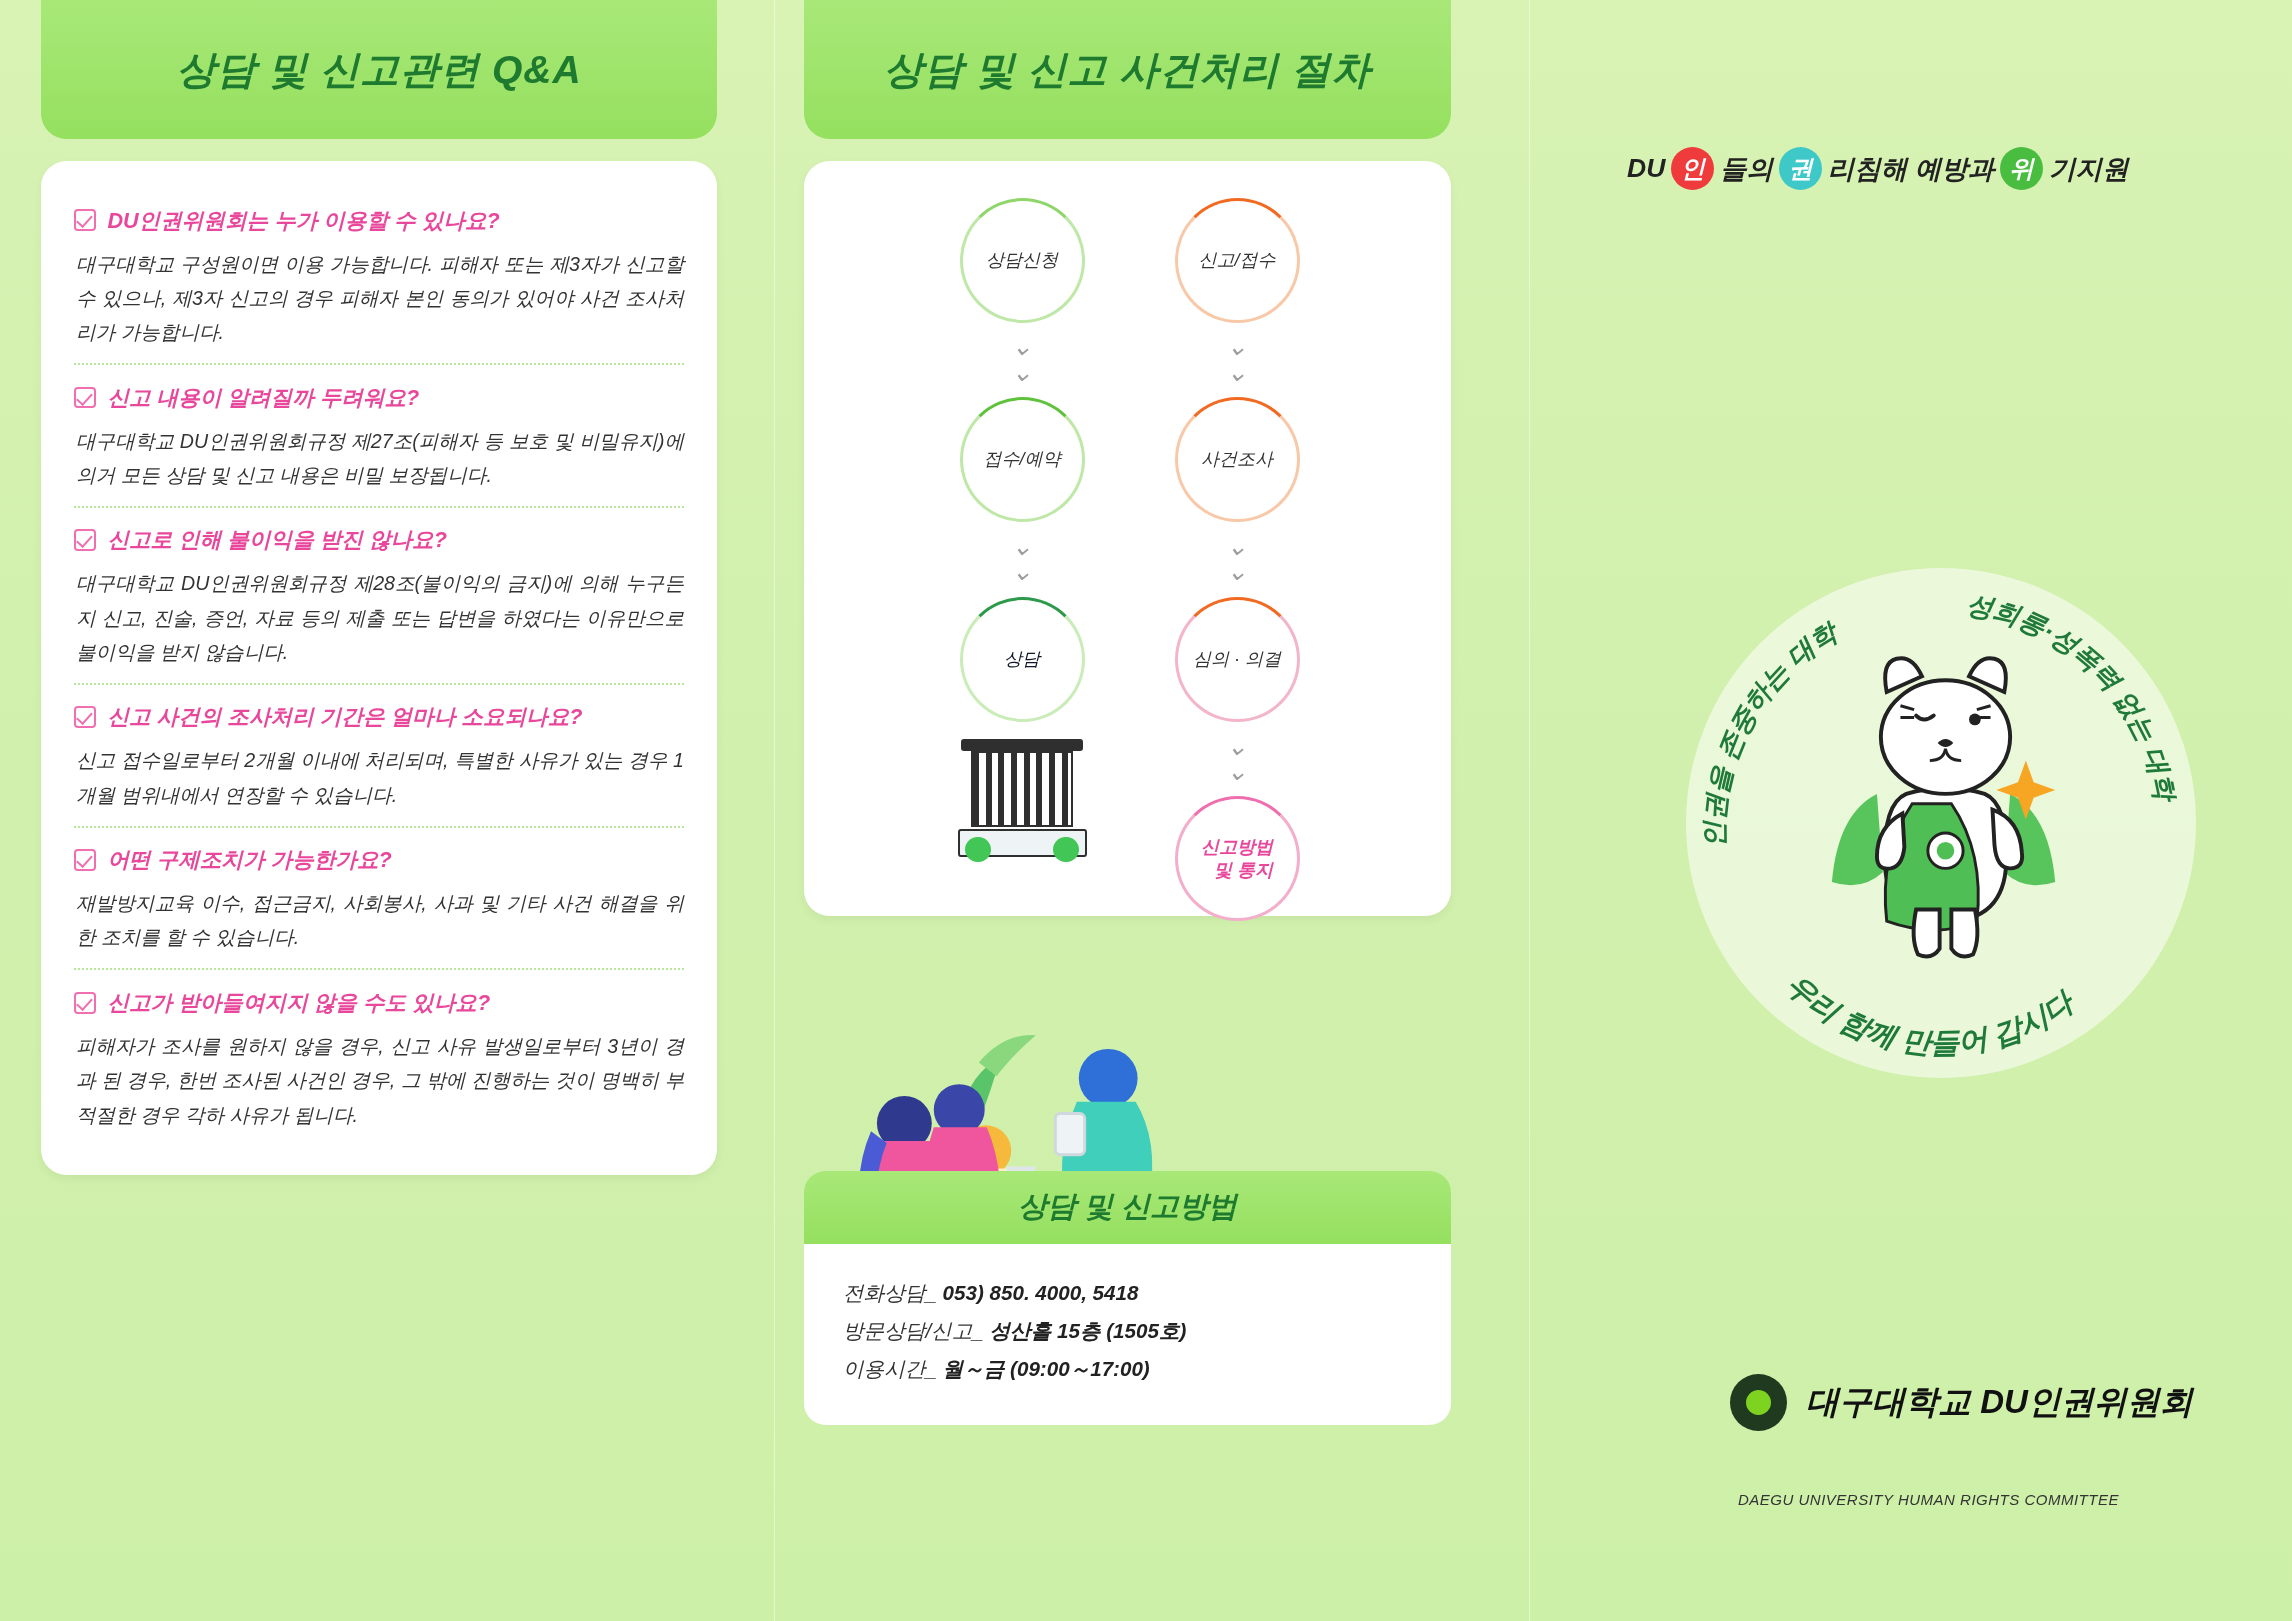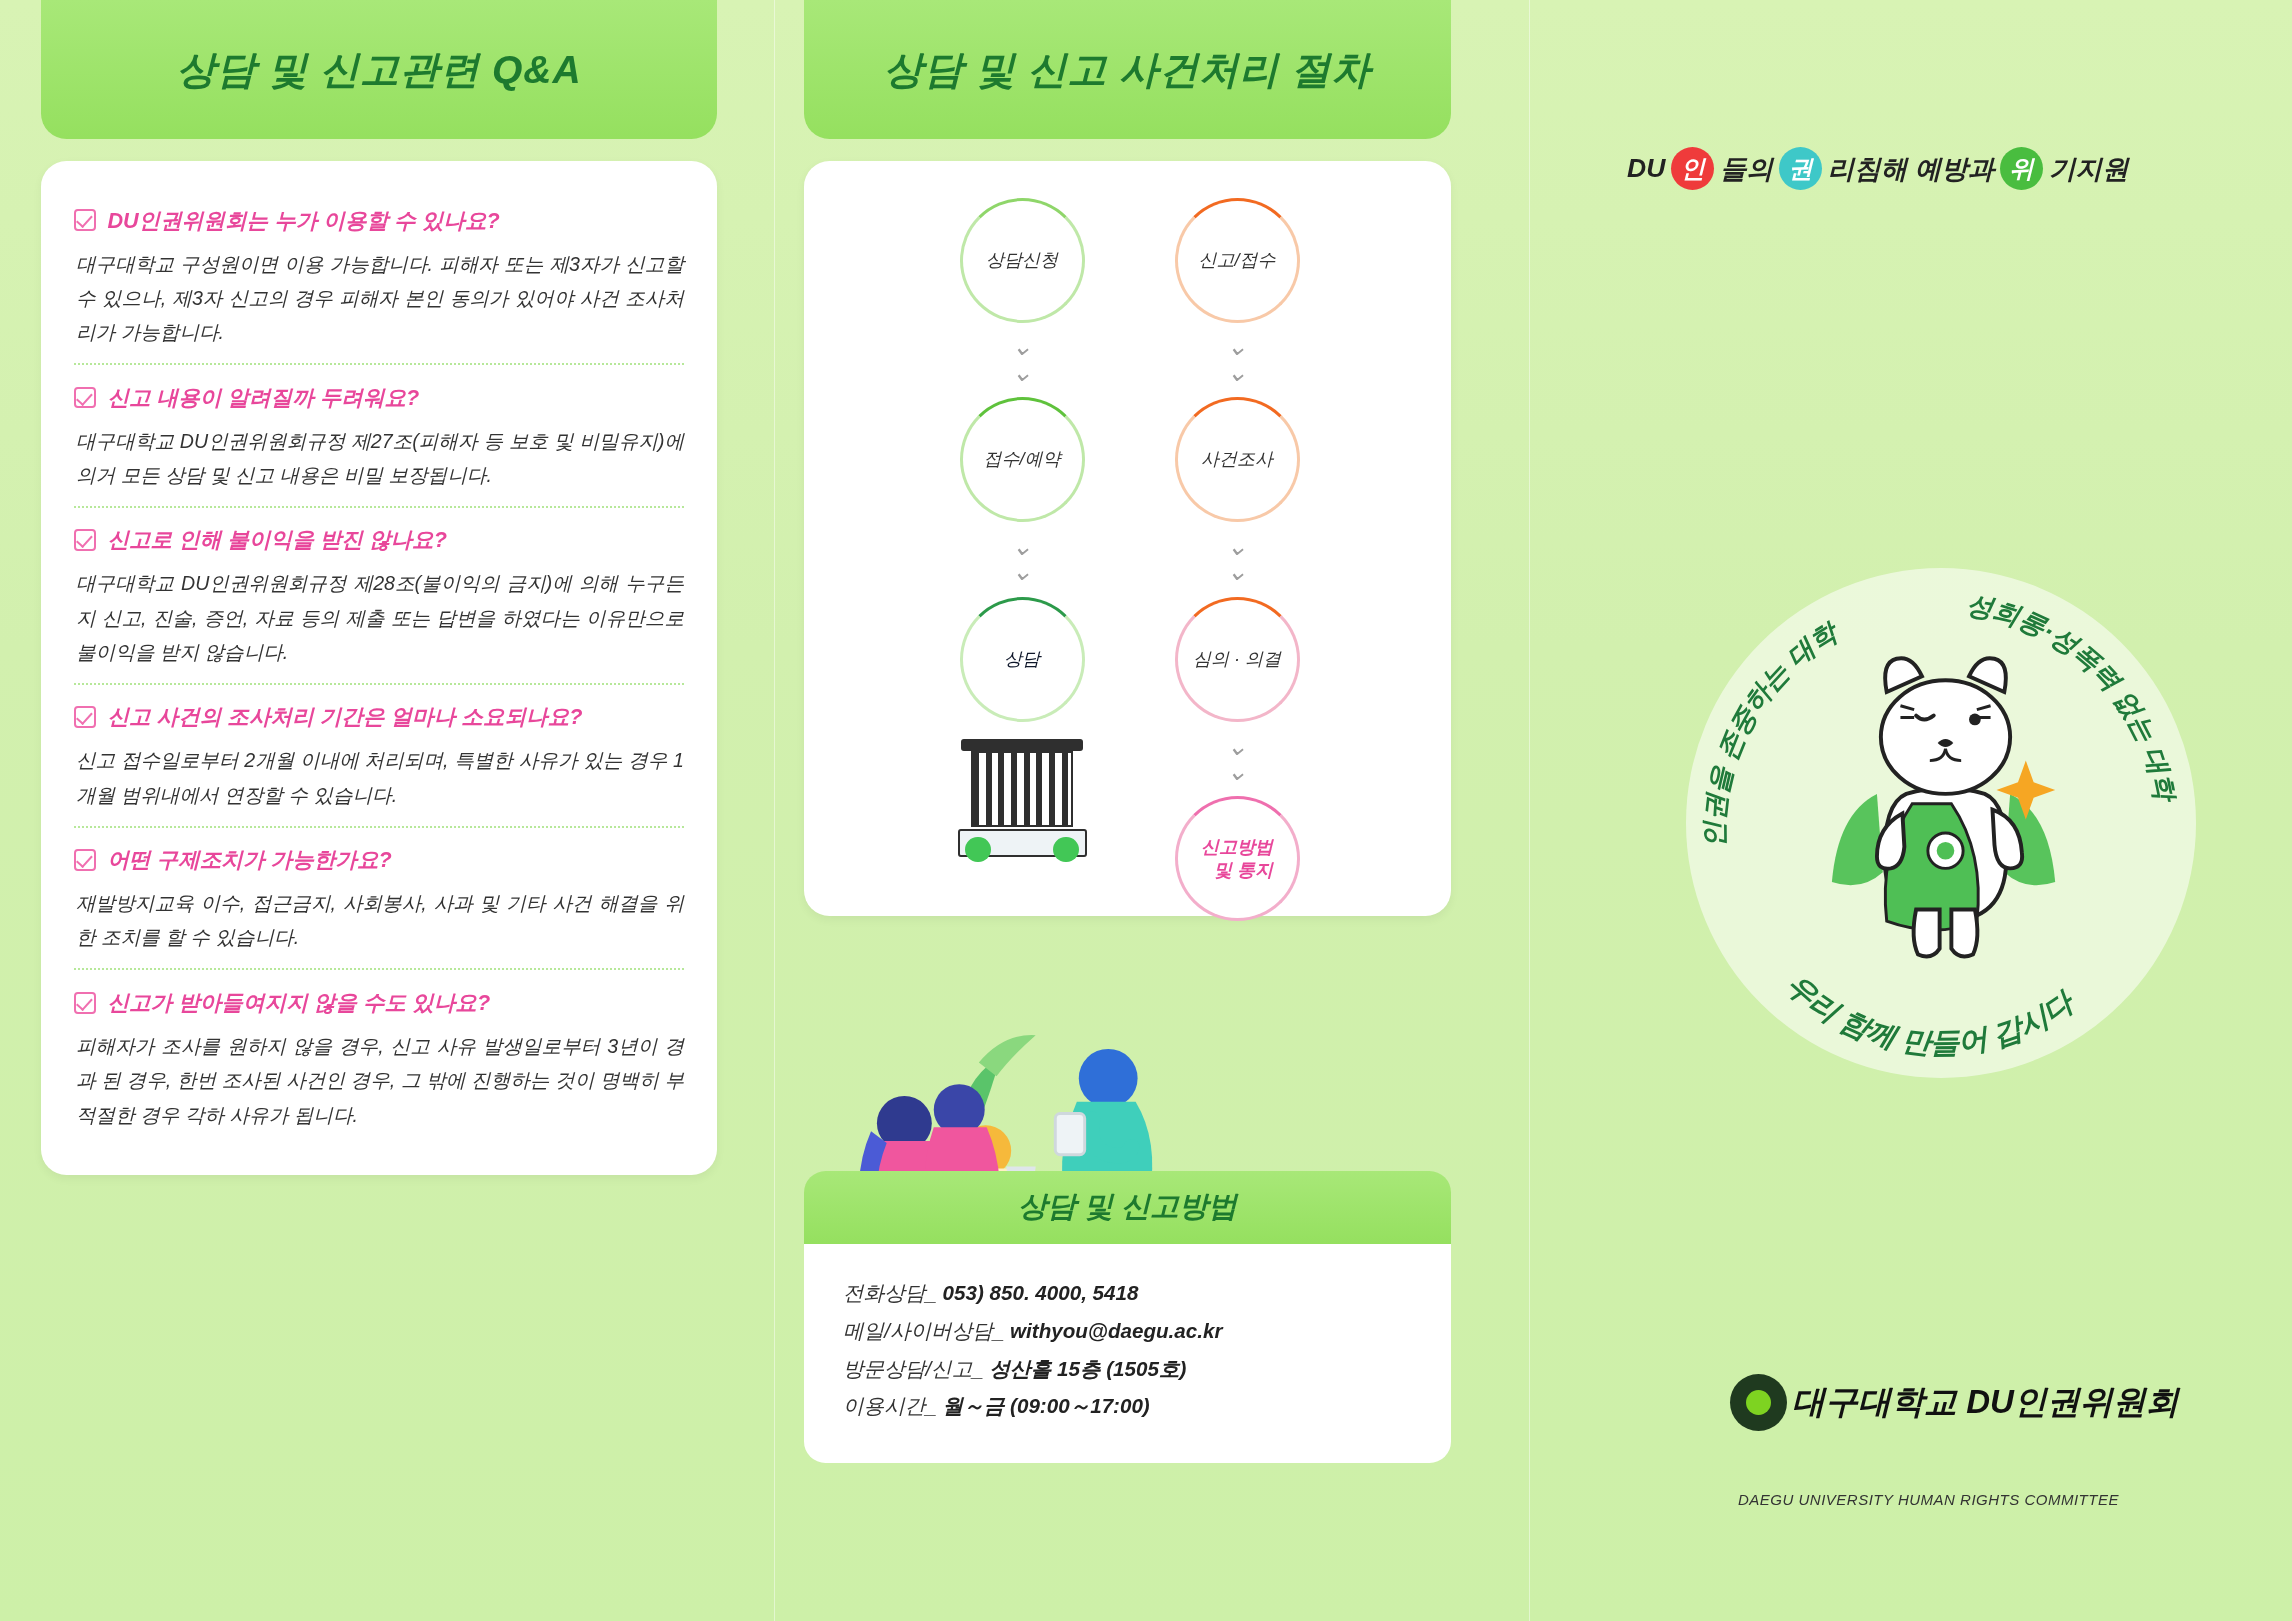--- a/index.html
+++ b/index.html
@@ -103,21 +103,21 @@
   .bubble { width: 43px; height: 43px; border-radius: 50%; color:#fff; display:inline-flex; align-items:center; justify-content:center; font-size: 24.5px; font-weight:bold;}
   .b-red { background:#ef3b3b; } .b-teal { background:#3ec8c8; } .b-green { background:#49bd3f; }
 
   .mascot-circle {
     position:absolute; left: 118px; top: 568px; width: 510px; height: 510px;
     border-radius: 50%; background: rgba(255,255,255,0.55);
   }
   .ring-text { position:absolute; left:118px; top:568px; width:510px; height:510px; }
   .mascot { position:absolute; left: 250px; top: 647px; width: 255px; height: 333px; }
 
-  .logo-row { position:absolute; left: 162px; top: 1374px; display:flex; align-items:center; gap: 5px;}
+  .logo-row { position:absolute; left: 162px; top: 1374px; display:flex; align-items:center; gap: 19px;}
   .logo-mark { width: 57px; height: 57px; border-radius: 50%; background:#1f3a1f; position:relative; }
   .logo-mark::after { content:""; position:absolute; left:15.7px; top:15.7px; width:25.5px; height:25.5px; border-radius:50%; background:#7ed321;}
   .logo-text { font-size: 33px; font-weight:bold; color:#111; }
   .logo-sub { position:absolute; left: 170px; top: 1443px; font-size: 15px; color:#333; letter-spacing:0.5px;margin-top:48px;}
 </style>
 </head>
 <body>
 
 <div class="fold f1"></div>
 <div class="fold f2"></div>
@@ -234,24 +234,20 @@
     <path d="M284 128 q-6 30 18 36 q18 4 22 -8" fill="none" stroke="#3fcfbb" stroke-width="16" stroke-linecap="round"></path>
     <rect x="246" y="122" width="30" height="42" rx="5" fill="#eef3f6" stroke="#cfd8dd" stroke-width="3"></rect>
   </svg>
 
   <div class="contact-wrap">
     <div class="contact-hdr">상담 및 신고방법</div>
     <div class="contact-body">
       <div class="c-line">
         <span class="c-label">전화상담_</span>
         <span class="c-val">053) 850. 4000, 5418</span>
-      </div>
-      <div class="c-line">
-        <span class="c-label">메일/사이버상담_</span>
-        <span class="c-val">withyou@daegu.ac.kr</span>
       </div>
       <div class="c-line">
         <span class="c-label">방문상담/신고_</span>
         <span class="c-val">성산홀 15층 (1505호)</span>
       </div>
       <div class="c-line">
         <span class="c-label">이용시간_</span>
         <span class="c-val">월～금 (09:00～17:00)</span>
       </div>
     </div>

